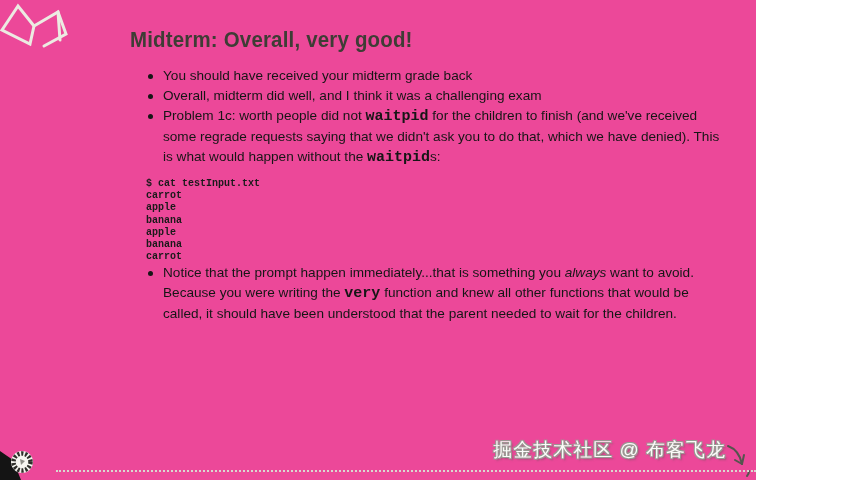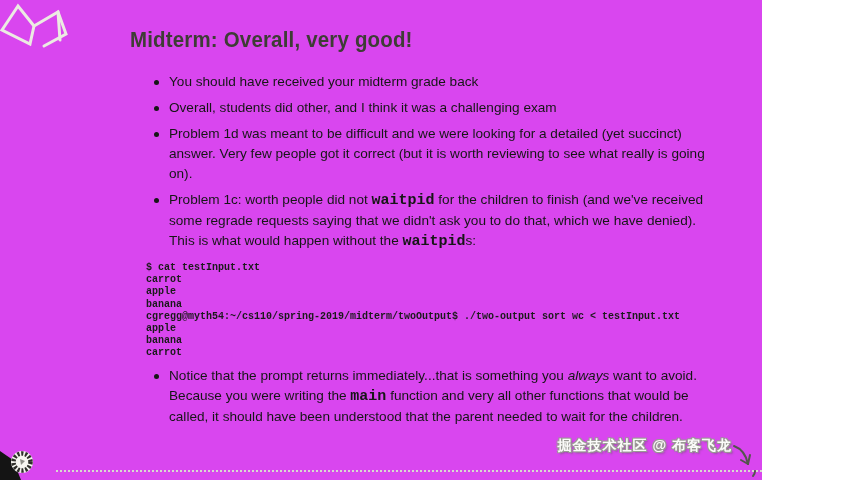--- a/index.html
+++ b/index.html
@@ -1,53 +1,52 @@
 <!DOCTYPE html>
 <html><head>
 <meta charset="utf-8">
 <style>
   html,body { margin:0; padding:0; }
   .slide {
     position:relative;
     width:756px; height:480px;
-    background:#d946ef;
+    background:#ec4899;
     overflow:hidden;
     font-family:"Liberation Sans", sans-serif;
     color:#161616;
-    padding-left:6px;
   }
   .title {
     position:absolute; left:130px; top:27px;
     font-size:22px; font-weight:bold; color:#3e3d35;
     transform:scaleX(0.93); transform-origin:left center;
     letter-spacing:0.2px;
     white-space:nowrap;
   }
   .content {
     position:absolute; left:163px; top:66px; width:562px;
     font-size:13.6px; line-height:20px;
   }
   ul.bullets { list-style:none; margin:0; padding:0; }
-  ul.bullets li { position:relative; margin:6px; }
+  ul.bullets li { position:relative; margin:0; }
   ul.bullets li::before {
     content:""; position:absolute; left:-15px; top:8px;
     width:5px; height:5px; background:#161616; border-radius:50%;
   }
   .code  { font-family:"Liberation Mono","DejaVu Sans Mono",monospace; font-weight:bold; font-size:15px; }
   .italic{ font-style:italic; }
   .terminal {
     margin:10px 0 0 -33px;
     font-family:"Liberation Mono","DejaVu Sans Mono",monospace;
     font-weight:bold; font-size:10px; line-height:12.2px; color:#1a1a1a;
   }
   .terminal .code-line { white-space:pre;margin-left:16px; }
   .bullets-bottom { margin-top:18px; }
   .watermark {
     position:absolute; right:30px; top:437px;
-    font-size:14px; font-weight:bold; letter-spacing:1px;
+    font-size:19px; font-weight:normal; letter-spacing:1px;
     color:#fbfbf9; white-space:nowrap;
     text-shadow:
       -1px -1px 0 #9a9a94, 1px -1px 0 #9a9a94,
       -1px  1px 0 #9a9a94, 1px  1px 0 #9a9a94,
        2px  2px 2px rgba(90,90,85,0.55);
   }
   .perforation {
     position:absolute; left:56px; right:0; top:470px; height:0;
     border-top:2px dotted #d9d8d0;
   }
@@ -67,38 +66,36 @@
       <path d="M58,12 L60,40"></path>
     </g>
   </svg>
 
   <div class="title">Midterm: Overall, very good!</div>
 
   <div class="content">
 
     <ul class="bullets">
       <li><span>You should have received your midterm grade back</span></li>
-      <li><span>Overall, students did other, and I think it was a challenging exam</span></li>
-      <li><span>Problem 1d was meant to be difficult and we were looking for a detailed (yet succinct) answer. Very few people got it correct (but it is worth reviewing to see what really is going on).</span></li>
+      <li><span>Overall, midterm did well, and I think it was a challenging exam</span></li>
       <li><span>Problem 1c: worth people did not </span><span class="code">waitpid</span><span> for the children to finish (and we've received some regrade requests saying that we didn't ask you to do that, which we have denied). This is what would happen without the </span><span class="code">waitpid</span><span>s:</span></li>
     </ul>
 
     <div class="terminal">
       <div class="code-line">$ cat testInput.txt</div>
       <div class="code-line">carrot</div>
       <div class="code-line">apple</div>
       <div class="code-line">banana</div>
-      <div class="code-line">cgregg@myth54:~/cs110/spring-2019/midterm/twoOutput$ ./two-output sort wc &lt; testInput.txt</div>
       <div class="code-line">apple</div>
       <div class="code-line">banana</div>
       <div class="code-line">carrot</div>
     </div>
 
     <ul class="bullets bullets-bottom">
-      <li><span>Notice that the prompt returns immediately...that is something you </span><span class="italic">always</span><span> want to avoid. Because you were writing the </span><span class="code">main</span><span> function and very all other functions that would be called, it should have been understood that the parent needed to wait for the children.</span></li>
+      <li><span>Notice that the prompt happen immediately...that is something you </span><span class="italic">always</span><span> want to avoid. Because you were writing the </span><span class="code">very</span><span> function and knew all other functions that would be called, it should have been understood that the parent needed to wait for the children.</span></li>
     </ul>
 
   </div>
 
   <svg class="corner-bl" width="44" height="52" viewBox="0 0 44 52">
     <polygon points="0,23 13,32 21,52 0,52" fill="#141414"></polygon>
     <g>
       <circle cx="22" cy="34" r="11" fill="#f5f4ef"></circle>
       <circle cx="22" cy="34" r="8.5" fill="none" stroke="#2e2e2a" stroke-width="4.5" stroke-dasharray="2.2 1.7"></circle>
       <circle cx="22" cy="34" r="5.5" fill="#f7f6f1"></circle>

